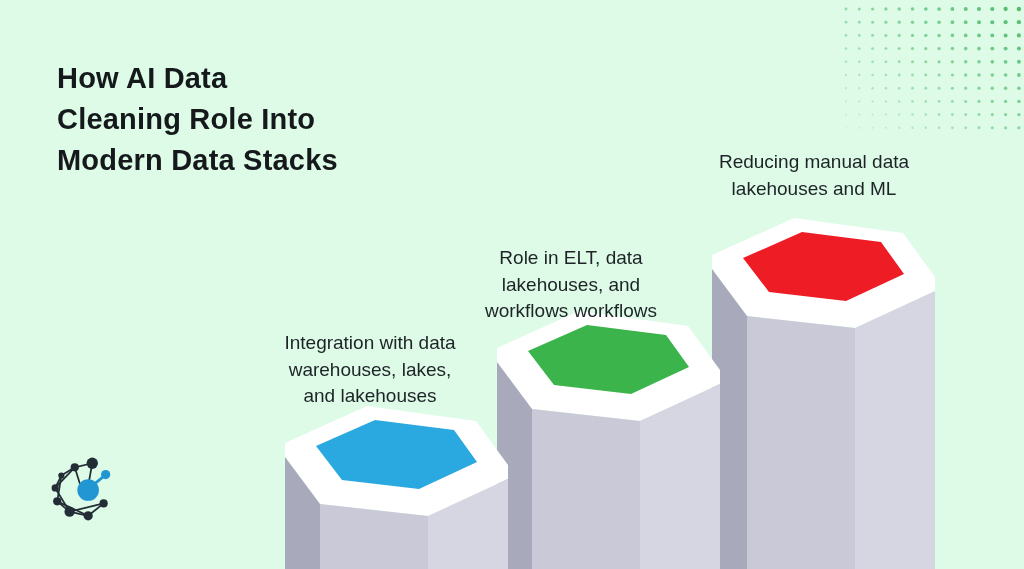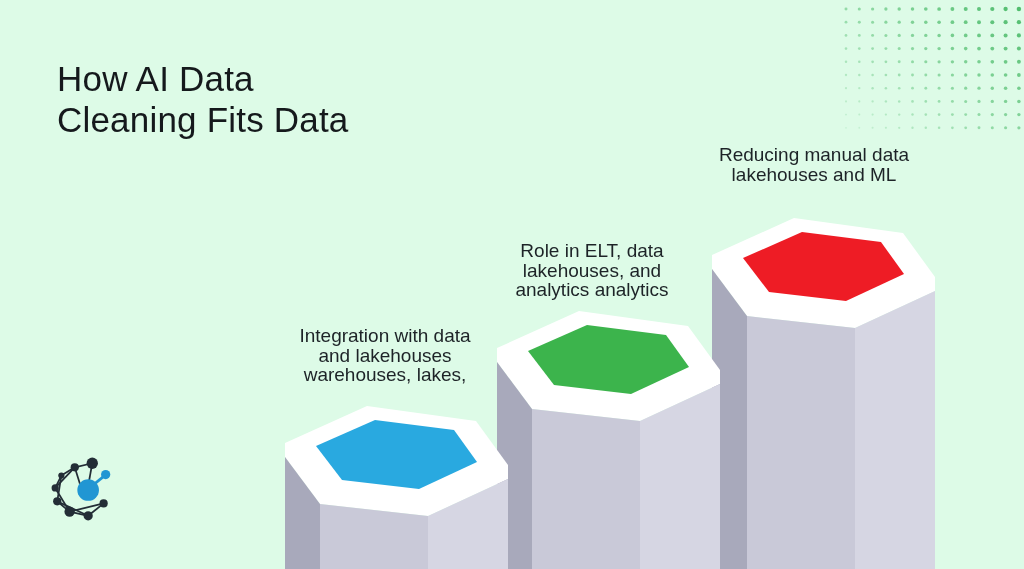--- a/index.html
+++ b/index.html
@@ -1,31 +1,31 @@
 <!DOCTYPE html>
 <html><head>
 <meta charset="utf-8">
 <style>
   html,body{margin:0;padding:0;}
   body{width:1024px;height:569px;overflow:hidden;font-family:"Liberation Sans",sans-serif;}
   .canvas{position:relative;width:1024px;height:569px;background:#ddfbe7;overflow:hidden;}
   #scene{position:absolute;left:0;top:0;width:1024px;height:569px;display:block;}
   .title{
     position:absolute;left:57px;top:58px;width:480px;
-    font-size:35px;line-height:41px;font-weight:400;color:#15191c;
+    font-size:29px;line-height:41px;font-weight:700;color:#15191c;
     letter-spacing:.2px;
   }
   .title div{white-space:nowrap;}
   .pillar-label{
     position:absolute;text-align:center;
     font-size:19px;line-height:19.5px;font-weight:400;color:#1d2327;
   }
-  .pillar-label div{white-space:nowrap;}
-  .label-1{left:268px;top:326px;width:234px;}
-  .label-2{left:484px;top:241px;width:216px;}
+  .pillar-label div{white-space:nowrap;margin-top:7px;}
+  .label-1{left:253px;top:326px;width:234px;}
+  .label-2{left:463px;top:241px;width:216px;}
   .label-3{left:697px;top:145px;width:234px;}
   .logo{position:absolute;left:49px;top:455px;width:68px;height:68px;}
 </style>
 </head>
 <body>
 
 <div class="canvas" style="background: rgb(221, 251, 231);">
 
   <svg id="scene" viewBox="0 0 1024 569">
       <g>
@@ -188,33 +188,34 @@
         <polygon points="0,37 82,0 191,15 223,59 223,73 143,110 35,98 0,51" fill="#ffffff"></polygon>
         <polygon points="0,51 35,98 35,164 0,164" fill="#a8a9bb"></polygon>
         <polygon points="35,98 143,110 143,164 35,164" fill="#c9c9d8"></polygon>
         <polygon points="143,110 223,73 223,164 143,164" fill="#d6d6e3"></polygon>
         <polygon points="31,40 90,14 169,24 192,56 134,83 57,74" fill="#29a9e0"></polygon>
       </g>
     </svg>
 
   <h1 class="title" style="margin: 0px; color: rgb(21, 25, 28);">
     <div>How AI Data</div>
-    <div>Cleaning Fits Data</div>
+    <div>Cleaning Role Into</div>
+    <div>Modern Data Stacks</div>
   </h1>
 
   <div class="pillar-label label-1">
     <div>Integration with data</div>
+    <div>warehouses, lakes,</div>
     <div>and lakehouses</div>
-    <div>warehouses, lakes,</div>
   </div>
 
   <div class="pillar-label label-2">
     <div>Role in ELT, data</div>
     <div>lakehouses, and</div>
-    <div>analytics analytics</div>
+    <div>workflows workflows</div>
   </div>
 
   <div class="pillar-label label-3">
     <div>Reducing manual data</div>
     <div>lakehouses and ML</div>
   </div>
 
   <svg class="logo" viewBox="0 0 66 66">
     <g id="logo-dark" stroke-width="1.7" fill="none">
       <line x1="25" y1="12" x2="42" y2="8" stroke="#232d36"></line>

